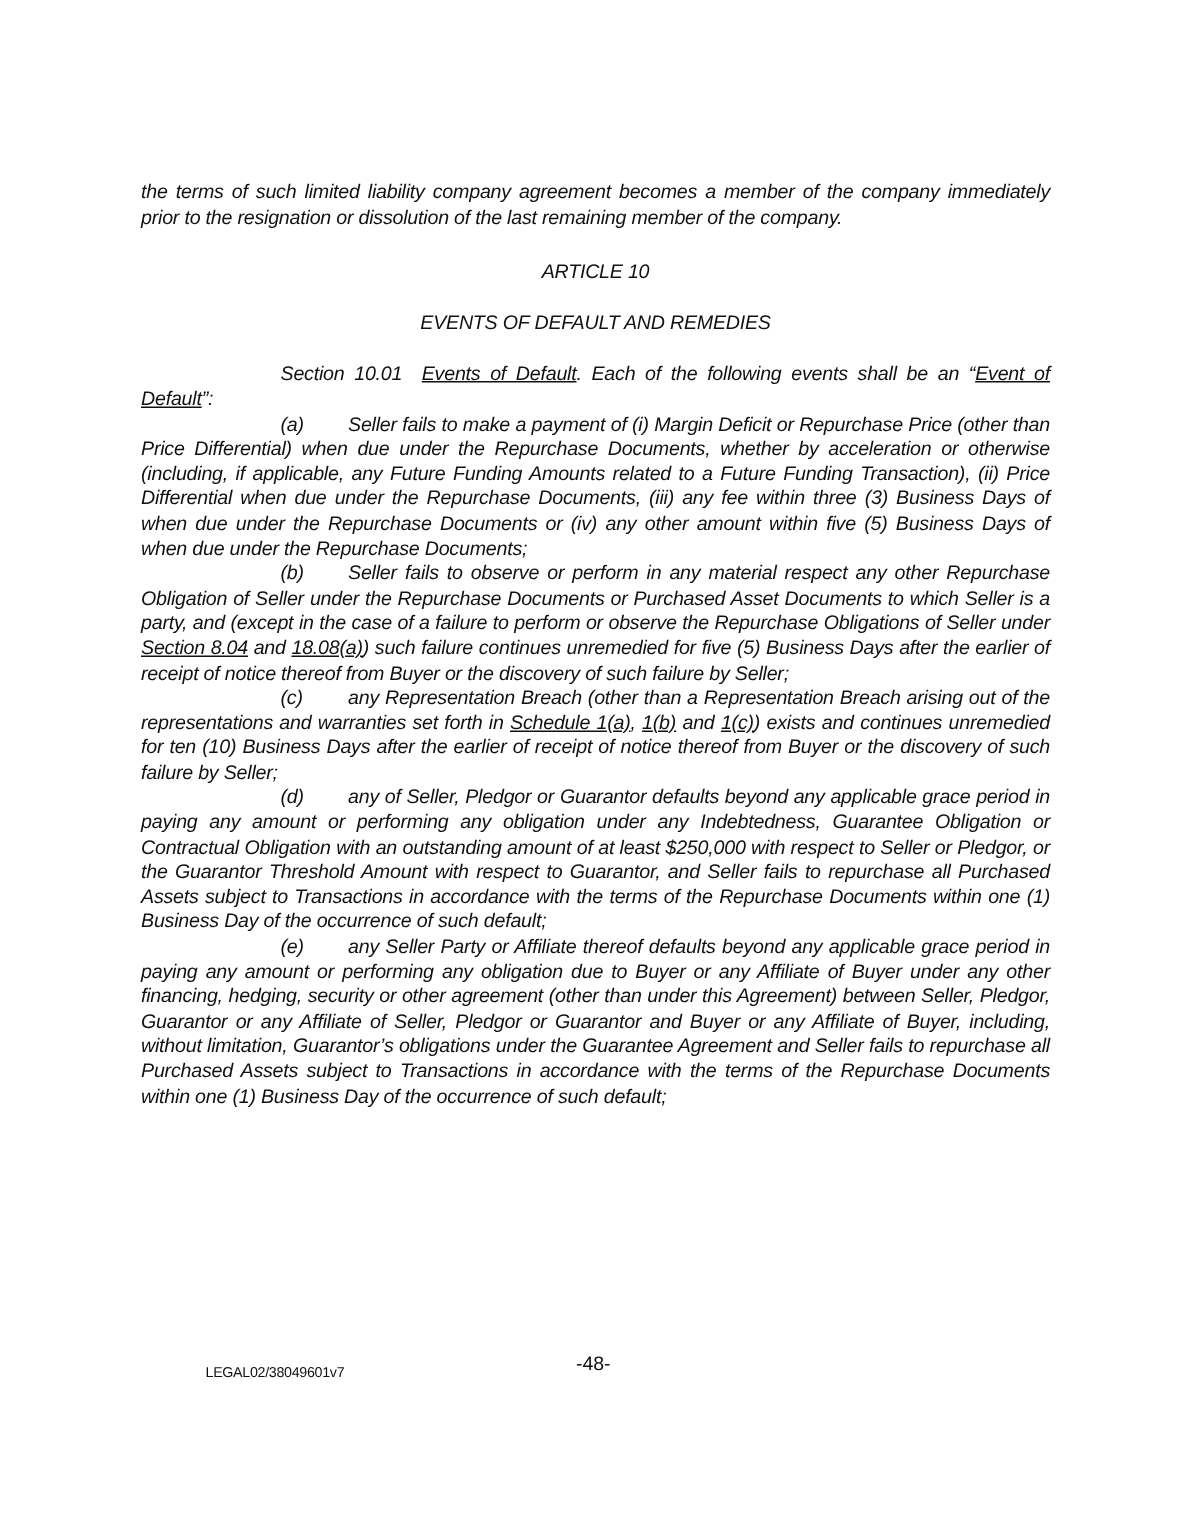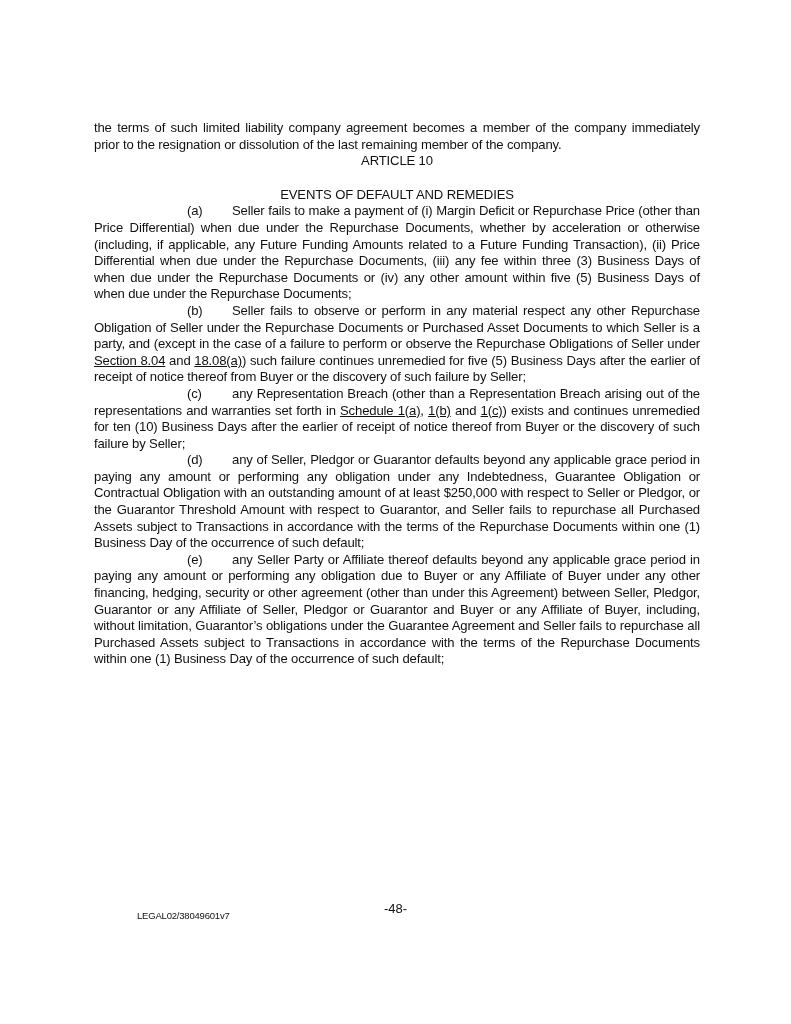--- a/index.html
+++ b/index.html
@@ -1,40 +1,41 @@
 <!DOCTYPE html>
 <html><head>
 <meta charset="utf-8">
 <style>
   html, body { margin: 0; padding: 0; background: #ffffff; }
   body { width: 791px; height: 1024px; position: relative; overflow: hidden;
          font-family: "Liberation Sans", sans-serif; color: #111; }
   .page { position: absolute; left: 94px; top: 120px; width: 606px; }
-  p { margin: 0; font-size: 13.1px; line-height: 16.6px; text-align: justify; letter-spacing: -0.15px; }
+  p { margin: 0; font-size: 13.1px; line-height: 16.6px; text-align: justify; letter-spacing: -0.15px; font-style: italic; }
   .indent { text-indent: 93px; }
   .center { text-align: center; }
   .u { text-decoration: underline; }
   .lbl { display: inline-block; width: 45px; text-indent: 0; }
   #p-intro { margin-bottom: 0; }
-  #article-num { }
+  #article-num { margin-top: 20px; }
   #article-title { margin-top: 17px; }
   #section-head { margin-top: 18px; }
   .item { }
   #page-number { position: absolute; left: 0; width: 791px; top: 901px; text-align: center; font-size: 13px; }
   #doc-id { position: absolute; left: 94px; top: 910px; font-size: 9.5px; letter-spacing: -0.2px; margin-left: 43px; }
 </style>
 </head>
 <body>
 
 <div class="page">
   <p id="p-intro">the terms of such limited liability company agreement becomes a member of the company immediately prior to the resignation or dissolution of the last remaining member of the company.</p>
 
   <p id="article-num" class="center">ARTICLE 10</p>
   <p id="article-title" class="center">EVENTS OF DEFAULT AND REMEDIES</p>
 
+  <p id="section-head" class="indent"><span>Section 10.01</span>&nbsp; <span class="u">Events of Default</span><span>.  Each of the following events shall be an “</span><span class="u">Event of Default</span><span>”:</span></p>
 
   <p class="indent item"><span class="lbl">(a)</span><span>Seller fails to make a payment of (i) Margin Deficit or Repurchase Price (other than Price Differential) when due under the Repurchase Documents, whether by acceleration or otherwise (including, if applicable, any Future Funding Amounts related to a Future Funding Transaction), (ii) Price Differential when due under the Repurchase Documents, (iii) any fee within three (3) Business Days of when due under the Repurchase Documents or (iv) any other amount within five (5) Business Days of when due under the Repurchase Documents;</span></p>
 
   <p class="indent item"><span class="lbl">(b)</span><span>Seller fails to observe or perform in any material respect any other Repurchase Obligation of Seller under the Repurchase Documents or Purchased Asset Documents to which Seller is a party, and (except in the case of a failure to perform or observe the Repurchase Obligations of Seller under </span><span class="u">Section 8.04</span><span> and </span><span class="u">18.08(a)</span><span>) such failure continues unremedied for five (5) Business Days after the earlier of receipt of notice thereof from Buyer or the discovery of such failure by Seller;</span></p>
 
   <p class="indent item"><span class="lbl">(c)</span><span>any Representation Breach (other than a Representation Breach arising out of the representations and warranties set forth in </span><span class="u">Schedule 1(a)</span><span>, </span><span class="u">1(b)</span><span> and </span><span class="u">1(c)</span><span>) exists and continues unremedied for ten (10) Business Days after the earlier of receipt of notice thereof from Buyer or the discovery of such failure by Seller;</span></p>
 
   <p class="indent item"><span class="lbl">(d)</span><span>any of Seller, Pledgor or Guarantor defaults beyond any applicable grace period in paying any amount or performing any obligation under any Indebtedness, Guarantee Obligation or Contractual Obligation with an outstanding amount of at least $250,000 with respect to Seller or Pledgor, or the Guarantor Threshold Amount with respect to Guarantor, and Seller fails to repurchase all Purchased Assets subject to Transactions in accordance with the terms of the Repurchase Documents within one (1) Business Day of the occurrence of such default;</span></p>
 
   <p class="indent item"><span class="lbl">(e)</span><span>any Seller Party or Affiliate thereof defaults beyond any applicable grace period in paying any amount or performing any obligation due to Buyer or any Affiliate of Buyer under any other financing, hedging, security or other agreement (other than under this Agreement) between Seller, Pledgor, Guarantor or any Affiliate of Seller, Pledgor or Guarantor and Buyer or any Affiliate of Buyer, including, without limitation, Guarantor’s obligations under the Guarantee Agreement and Seller fails to repurchase all Purchased Assets subject to Transactions in accordance with the terms of the Repurchase Documents within one (1) Business Day of the occurrence of such default;</span></p>

